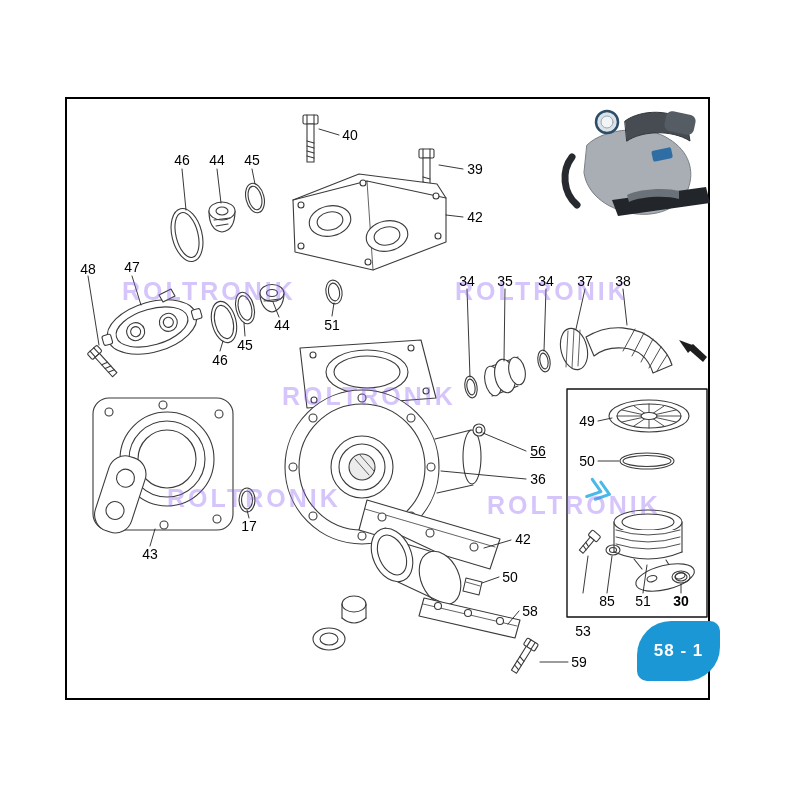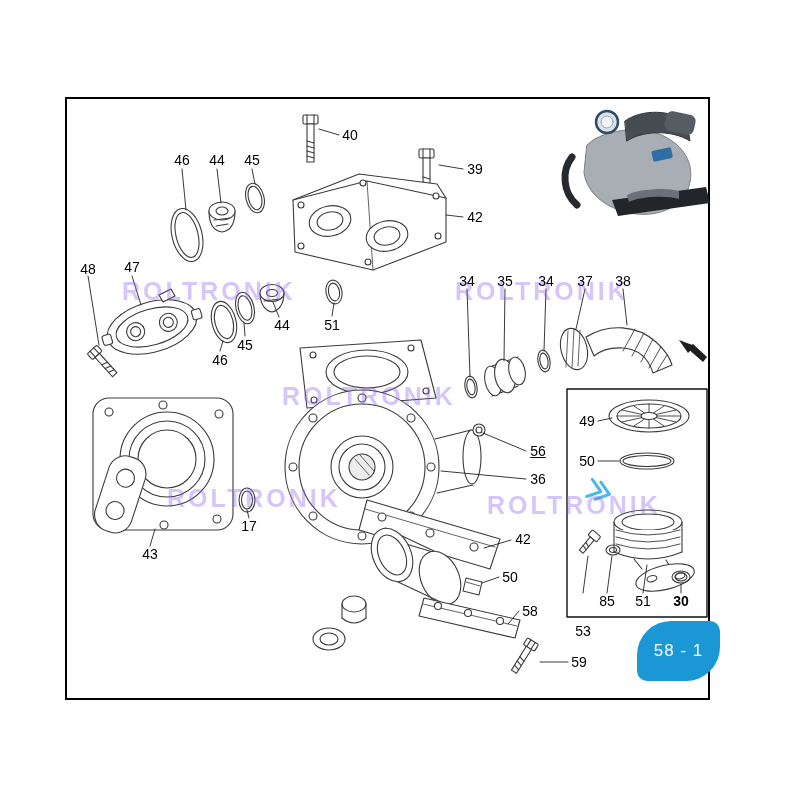--- a/index.html
+++ b/index.html
@@ -9,21 +9,21 @@
          border:2px solid #000;box-sizing:border-box;background:#fff;}
   .diagram-svg{position:absolute;left:0;top:0;}
   .callout-layer{position:absolute;left:0;top:0;width:100%;height:100%;pointer-events:none;text-align:right;}
   .callout{position:absolute;transform:translate(-50%,-50%);font-size:14px;color:#000;
            white-space:nowrap;line-height:1;}
   .watermark{position:absolute;font-size:25px;font-weight:bold;letter-spacing:3px;
              color:#8b5cf6;opacity:.35;pointer-events:none;}
   .page-badge{position:absolute;left:637px;top:621px;width:83px;height:60px;
               background:#1c97d5;border-radius:34px 10px 34px 10px;
               display:flex;align-items:center;justify-content:center;}
-  .page-badge span{color:#fff;font-size:17px;font-weight:normal;letter-spacing:1px;}
+  .page-badge span{color:#fff;font-size:17px;font-weight:bold;letter-spacing:1px;}
 </style>
 </head>
 <body>
 
 <div class="page">
   <div class="frame">
 
     <svg class="diagram-svg" width="645" height="603" viewBox="0 0 645 603" xmlns="http://www.w3.org/2000/svg">
       <g stroke="#3b3b3b" stroke-width="1.1" fill="none" stroke-linejoin="round" stroke-linecap="round">
 

